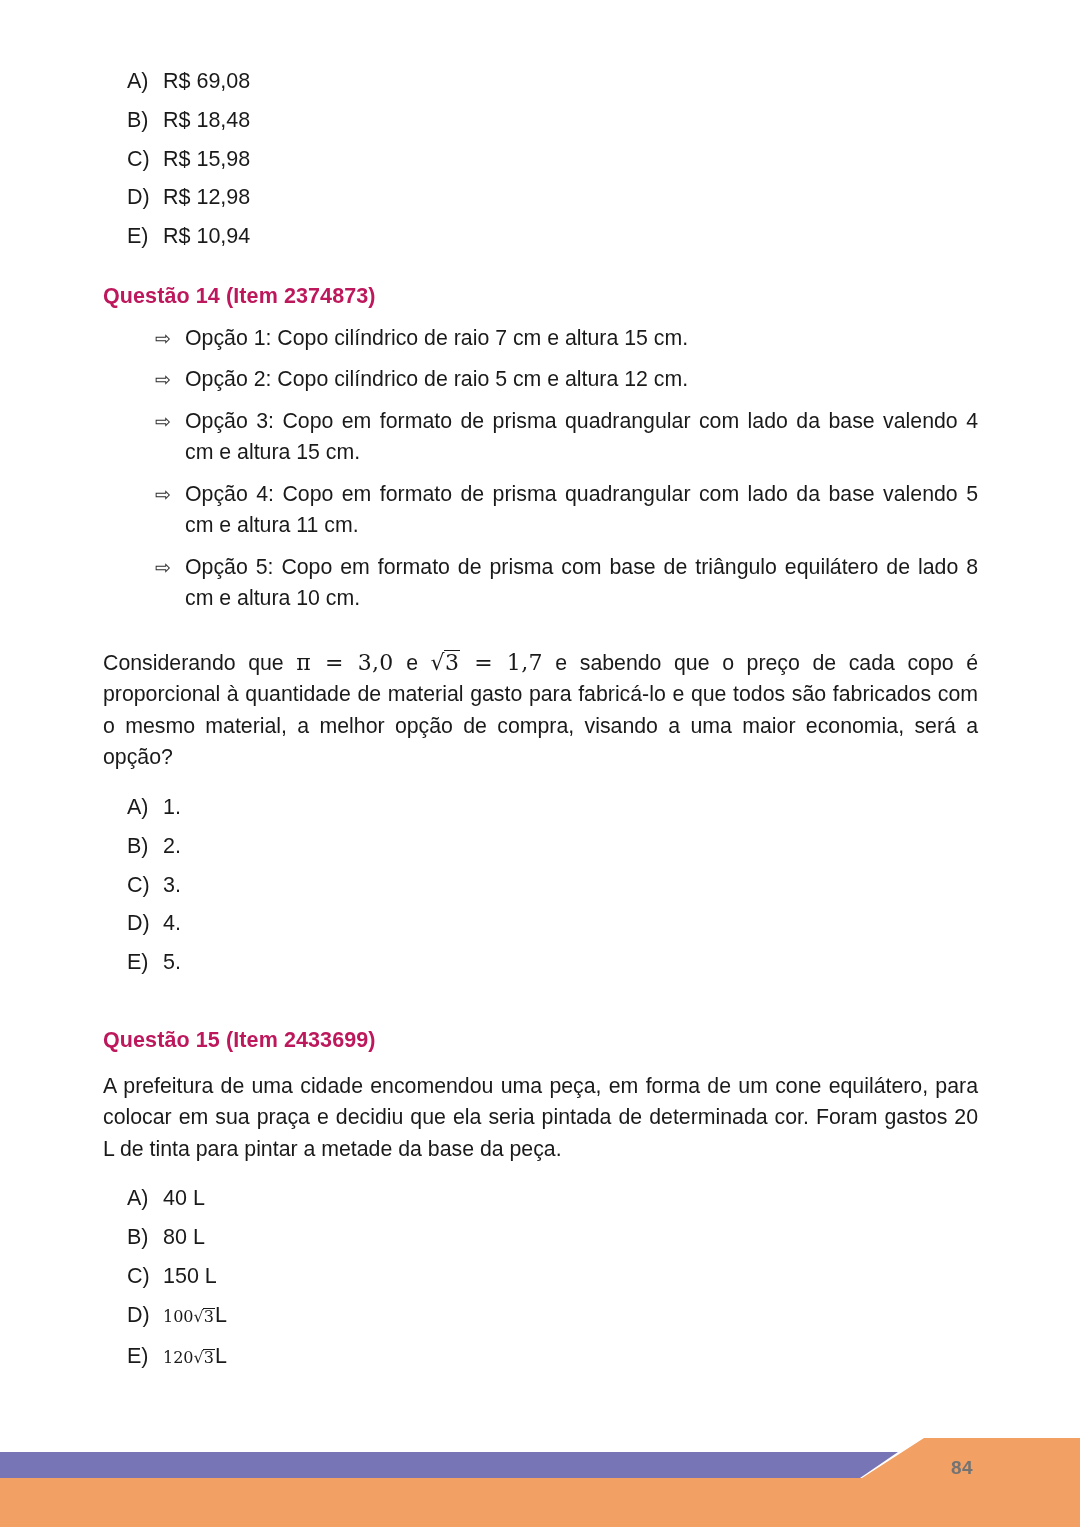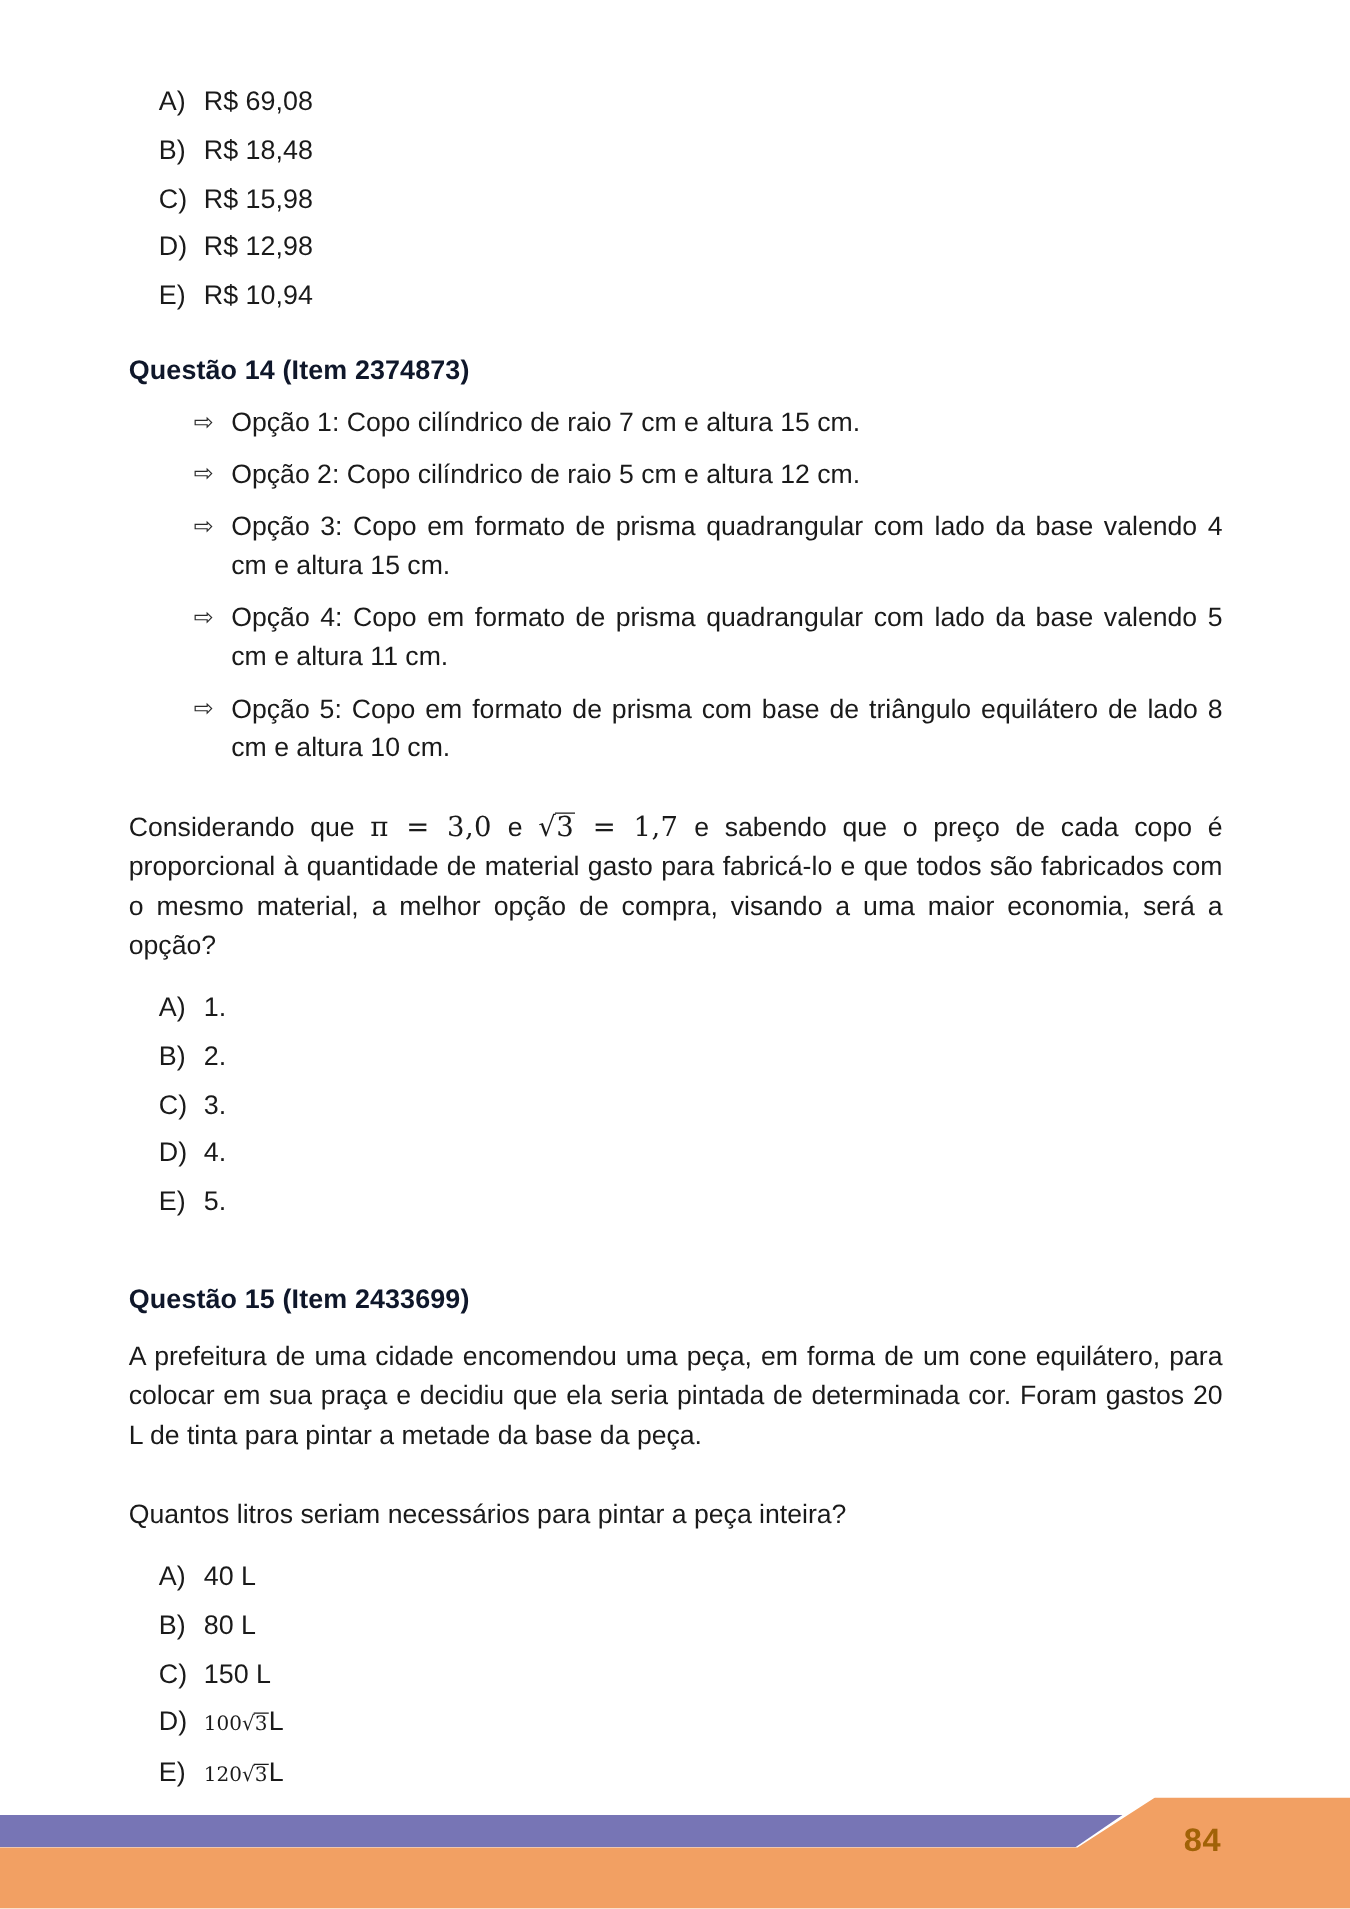--- a/index.html
+++ b/index.html
@@ -51,21 +51,21 @@
     white-space: nowrap;
   }
   .opt-text {
     white-space: nowrap;
   }
 
   
   .q-heading {
     font-size: 21.5px;
     font-weight: bold;
-    color: #0f172a;
+    color: #be185d;
     letter-spacing: 0.1px;
   }
 
   
   .para {
     font-size: 21.3px;
     line-height: 31.5px;
     text-align: justify;
     text-justify: inter-word;
     color: #1a1a1a;
@@ -155,23 +155,23 @@
     height: 102px;
     background: #f2a063;
     clip-path: polygon(0 53px, 862px 53px, 924px 13px, 1080px 13px, 1080px 102px, 0 102px);
   }
   .page-number {
     position: absolute;
     left: 930px;
     top: 32px;
     width: 64px;
     text-align: center;
-    font-size: 26px;
+    font-size: 19px;
     font-weight: bold;
-    color: #a16207;
+    color: #737373;
     letter-spacing: 0.5px;
   }
 </style>
 </head>
 <body>
 
 <div class="page">
 
   <div class="content">
 
@@ -246,21 +246,20 @@
       <li class="opt-row">
         <span class="opt-letter">E)</span>
         <span class="opt-text">5.</span>
       </li>
     </ul>
 
     <div class="q-heading gap-q15">Questão 15 (Item 2433699)</div>
 
     <p class="para gap-after-heading">A prefeitura de uma cidade encomendou uma peça, em forma de um cone equilátero, para colocar em sua praça e decidiu que ela seria pintada de determinada cor. Foram gastos 20 L de tinta para pintar a metade da base da peça.</p>
 
-    <p class="para gap-block">Quantos litros seriam necessários para pintar a peça inteira?</p>
 
     <ul class="opt-list gap-list">
       <li class="opt-row">
         <span class="opt-letter">A)</span>
         <span class="opt-text">40 L</span>
       </li>
       <li class="opt-row">
         <span class="opt-letter">B)</span>
         <span class="opt-text">80 L</span>
       </li>

